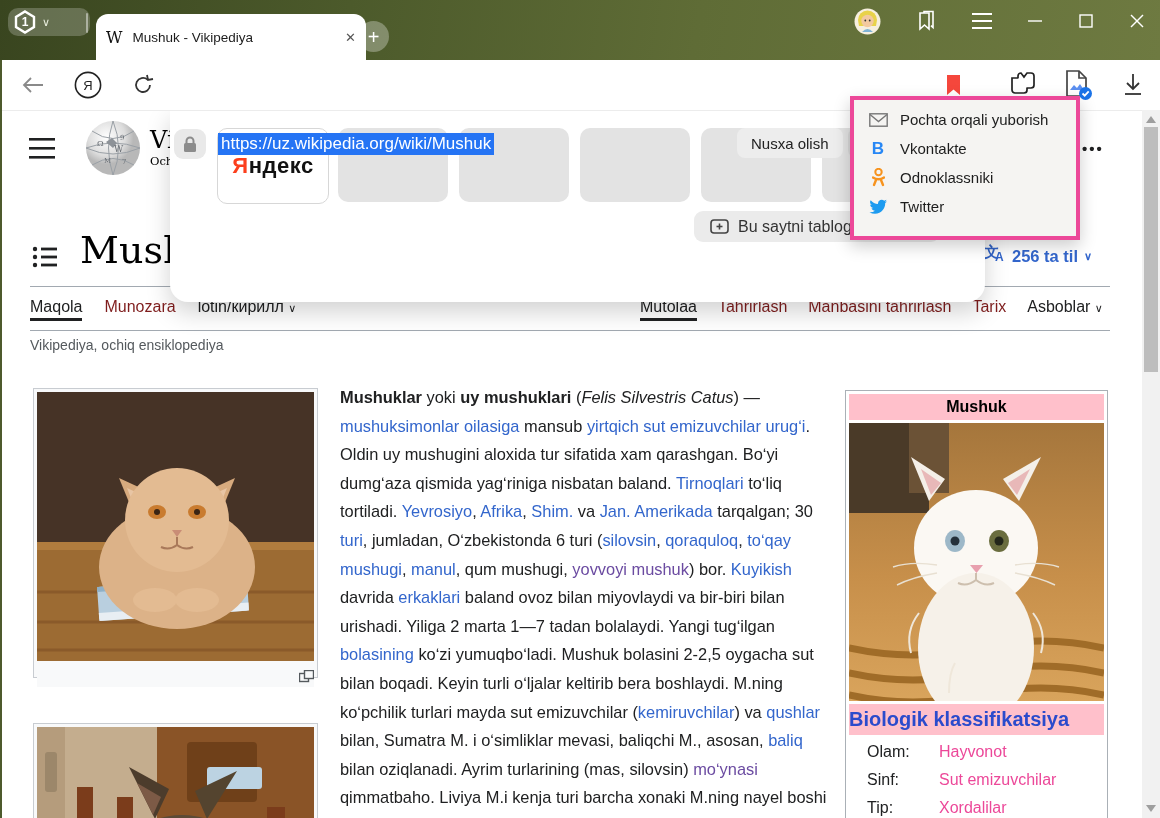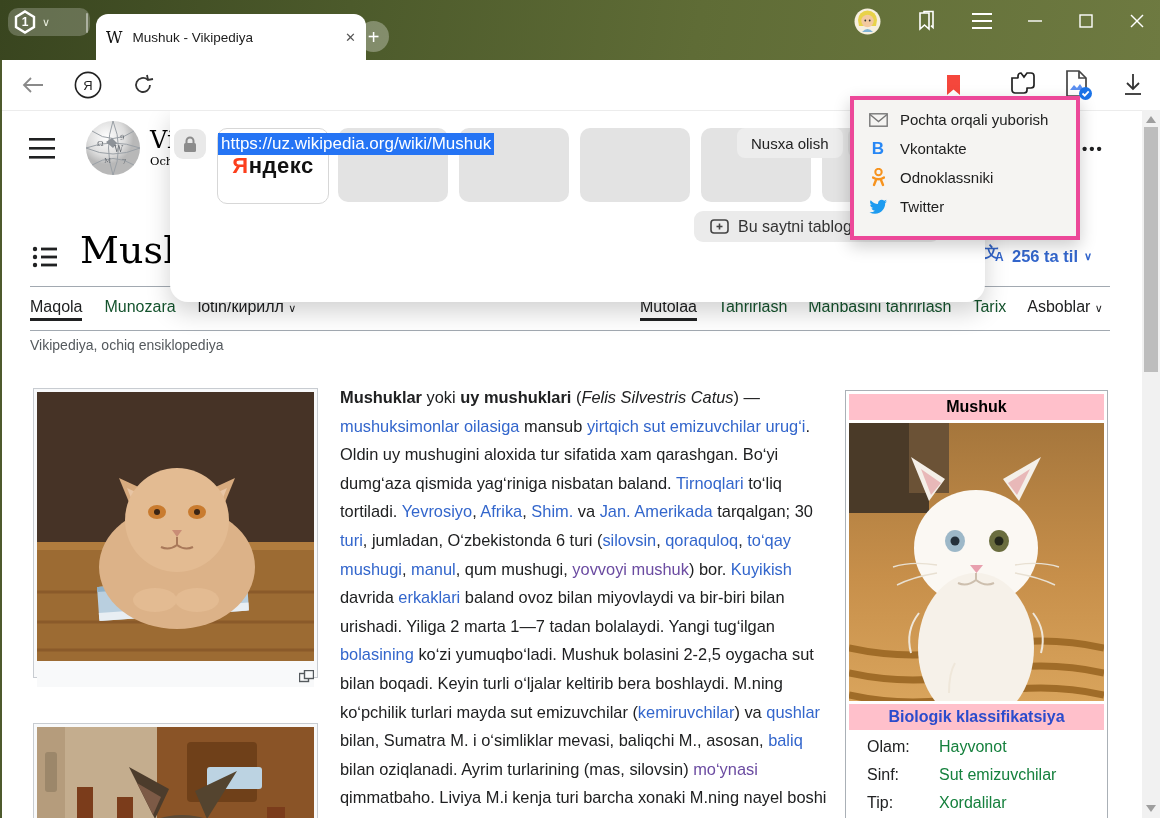--- a/index.html
+++ b/index.html
@@ -53,36 +53,36 @@
   
   .page{left:0;top:110px;width:1160px;height:708px;background:#fff;z-index:1;}
   .leftedge{left:0;top:60px;width:2px;height:758px;background:#4d5a2d;z-index:55;}
   .wlogo-text{font-family:"DejaVu Serif",serif;color:#000;}
   .h1{font-family:"DejaVu Serif",serif;font-size:38px;color:#000;}
   .h1line{left:30px;top:176px;width:1080px;height:1px;background:#a2a9b1;}
   .langbtn{color:#3366cc;font-weight:bold;font-size:16.5px;display:flex;align-items:center;gap:6px;}
   .tabsline{left:30px;top:220px;width:1080px;height:1px;background:#a2a9b1;}
   .ptab{font-size:16px;white-space:nowrap;}
   .ptab.active{color:#202122;border-bottom:3px solid #202122;padding-bottom:2px;}
-  .ptab.link{color:#14532d;}
+  .ptab.link{color:#7f1d1d;}
   .ptab.plain{color:#202122;}
   .chevron{font-size:11px;color:#202122;}
   .subtitle{font-size:14px;color:#54595d;}
   .article{left:340px;top:273px;width:494px;font-size:16.4px;line-height:28.6px;color:#202122;}
   .article .b{font-weight:bold;}
   .article .i{font-style:italic;}
   .wl{color:#3366cc;text-decoration:none;}
   .wv{color:#6b4ba1;text-decoration:none;}
   .thumb{background:#f8f9fa;border:1px solid #c8ccd1;padding:3px;}
   .infobox{left:845px;top:280px;width:263px;height:538px;background:#fff;border:1px solid #aab0b6;padding:3px;box-sizing:border-box;}
   .ibheader{background:#ffc0cb;text-align:center;font-weight:bold;font-size:16px;color:#000;padding:4px 0;}
-  .ibsection{background:#ffc0cb;text-align:center;font-weight:bold;font-size:16px;color:#2b4bcc;padding:4px 0;margin-top:3px;}
+  .ibsection{background:#ffc0cb;font-weight:bold;font-size:20px;color:#2b4bcc;padding:4px 0;margin-top:3px;}
   .ibrow{display:flex;padding:8px 4px 2px 18px;font-size:16px;}
   .ibrow .lab{width:72px;color:#202122;}
-  .ibrow .val{color:#15803d;}
+  .ibrow .val{color:#ec4899;}
   
   .sb-track{left:1142px;top:110px;width:18px;height:708px;background:#f1f1f1;z-index:70;}
   .sb-thumb{left:2px;top:17px;width:14px;height:245px;background:#bdbdbd;position:absolute;}
   .sb-arrow{position:absolute;left:4px;width:0;height:0;border-left:5px solid transparent;border-right:5px solid transparent;}
   .dots3{font-weight:bold;color:#202122;font-size:15px;letter-spacing:2px;}
 </style>
 </head>
 <body>
 
 <div class="page abs">

